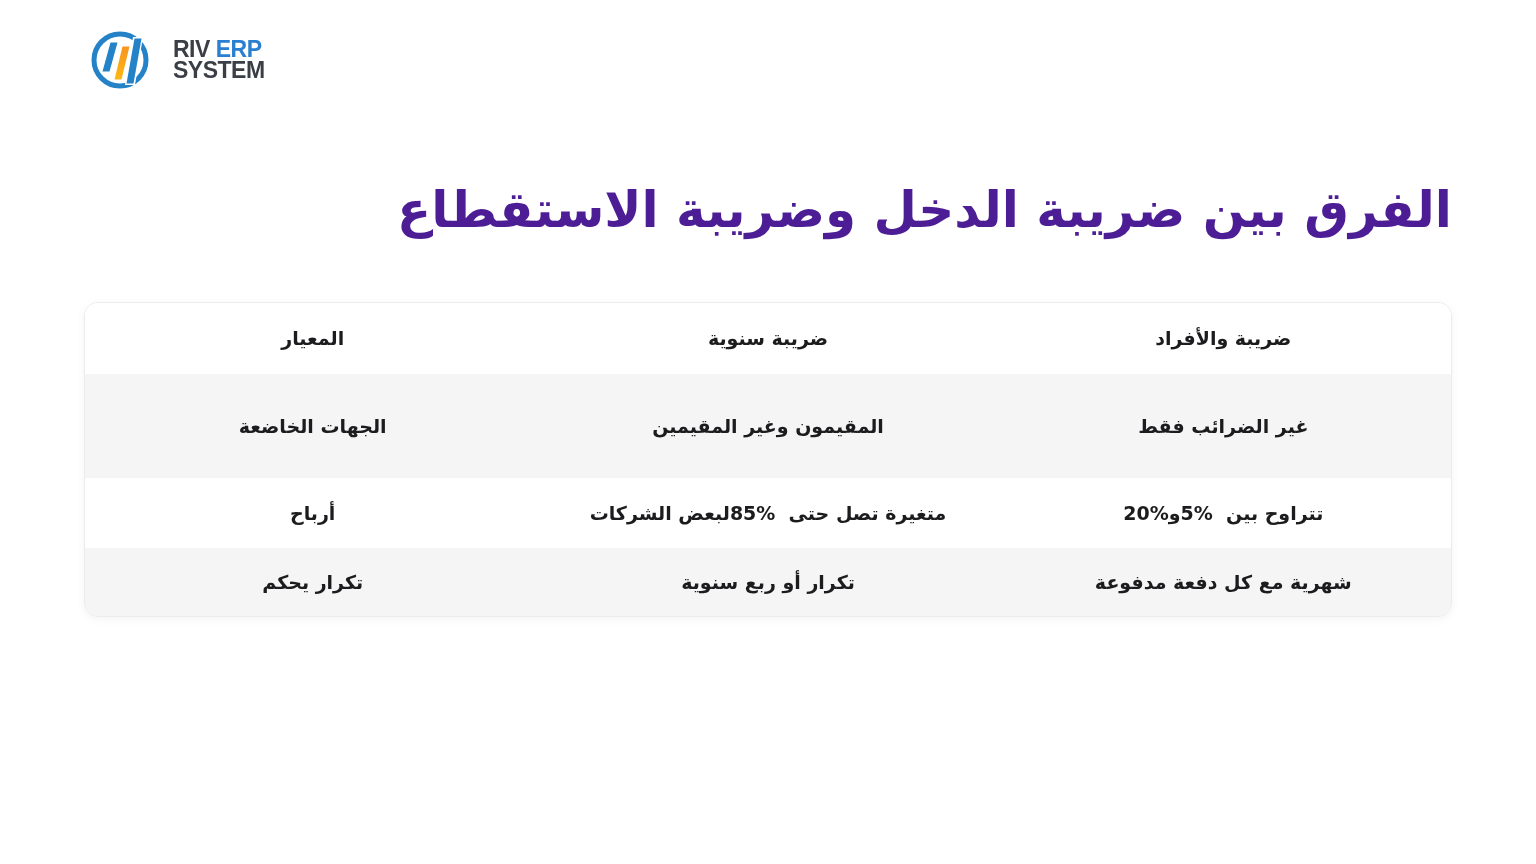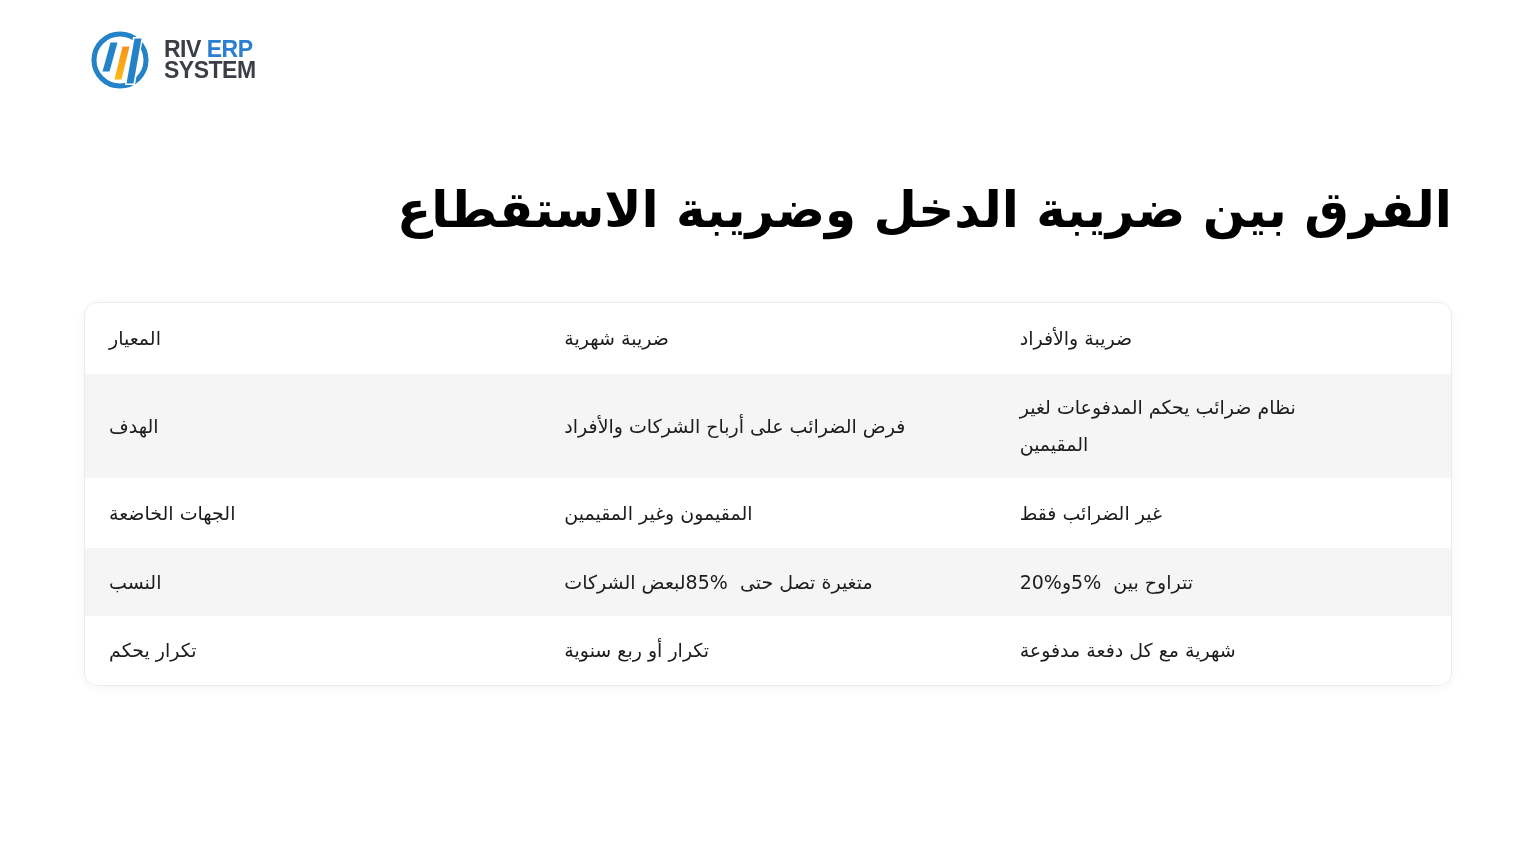--- a/index.html
+++ b/index.html
@@ -8,21 +8,21 @@
     background: #ffffff;
     font-family: "DejaVu Sans", "Liberation Sans", sans-serif;
     overflow: hidden;
     position: relative;
   }
 
   
   .logo {
     position: absolute;
     left: 88px; top: 28px;
-    display: flex; align-items: center; gap: 12px;
+    display: flex; align-items: center; gap: 21px;
   }
   .logo-icon { width: 64px; height: 64px; display: block; }
   .logo-text {
     font-family: "Liberation Sans", sans-serif;
     font-weight: 700;
     font-size: 23px;
     line-height: 21px;
     letter-spacing: -0.5px;
     color: #3a3f46;
     white-space: nowrap;
@@ -30,21 +30,21 @@
   .logo-text .accent { color: #2b7fd0; }
 
   
   .page-title {
     position: absolute;
     top: 170px; right: 84px;
     direction: rtl;
     text-align: right;
     font-size: 50px;
     font-weight: 700;
-    color: #000000;
+    color: #4c1d95;
     white-space: nowrap;
     line-height: 1.6;
   }
 
   
   .table-card {
     position: absolute;
     left: 84px; top: 302px;
     width: 1368px;
     background: #ffffff;
@@ -54,25 +54,25 @@
     overflow: hidden;
   }
   table.compare {
     width: 100%;
     border-collapse: collapse;
     table-layout: fixed;
     direction: rtl;
   }
   table.compare th, table.compare td {
     width: 33.33%;
-    text-align: left;
+    text-align: center;
     vertical-align: middle;
     padding: 0 24px;
     font-size: 19px;
-    font-weight: 400;
+    font-weight: 700;
     color: #1c1c1e;
     line-height: 37px;
     white-space: pre-line;
   }
   thead tr { height: 71px; background: #ffffff; }
   tbody tr:nth-child(1) { height: 104px; }
   tbody tr:nth-child(2) { height: 70px; }
   tbody tr:nth-child(3) { height: 68px; }
   tbody tr:nth-child(4) { height: 69px; }
   tbody tr:nth-child(odd) { background: #f5f5f6; }
@@ -105,40 +105,34 @@
   </div>
 </div>
 
 <h1 class="page-title" dir="rtl">الفرق بين ضريبة الدخل وضريبة الاستقطاع</h1>
 
 <div class="table-card">
   <table class="compare" dir="rtl">
     <thead>
       <tr>
         <th>ضريبة والأفراد</th>
-        <th>ضريبة شهرية</th>
+        <th>ضريبة سنوية</th>
         <th>المعيار</th>
       </tr>
     </thead>
     <tbody>
-      <tr>
-        <td>نظام ضرائب يحكم المدفوعات لغير
-المقيمين</td>
-        <td>فرض الضرائب على أرباح الشركات والأفراد</td>
-        <td>الهدف</td>
-      </tr>
       <tr>
         <td>غير الضرائب فقط</td>
         <td>المقيمون وغير المقيمين</td>
         <td>الجهات الخاضعة</td>
       </tr>
       <tr>
         <td>تتراوح بين&nbsp; %5و%20</td>
         <td>متغيرة تصل حتى&nbsp; %85لبعض الشركات</td>
-        <td>النسب</td>
+        <td>أرباح</td>
       </tr>
       <tr>
         <td>شهرية مع كل دفعة مدفوعة</td>
         <td>تكرار أو ربع سنوية</td>
         <td>تكرار يحكم</td>
       </tr>
     </tbody>
   </table>
 </div>
 

